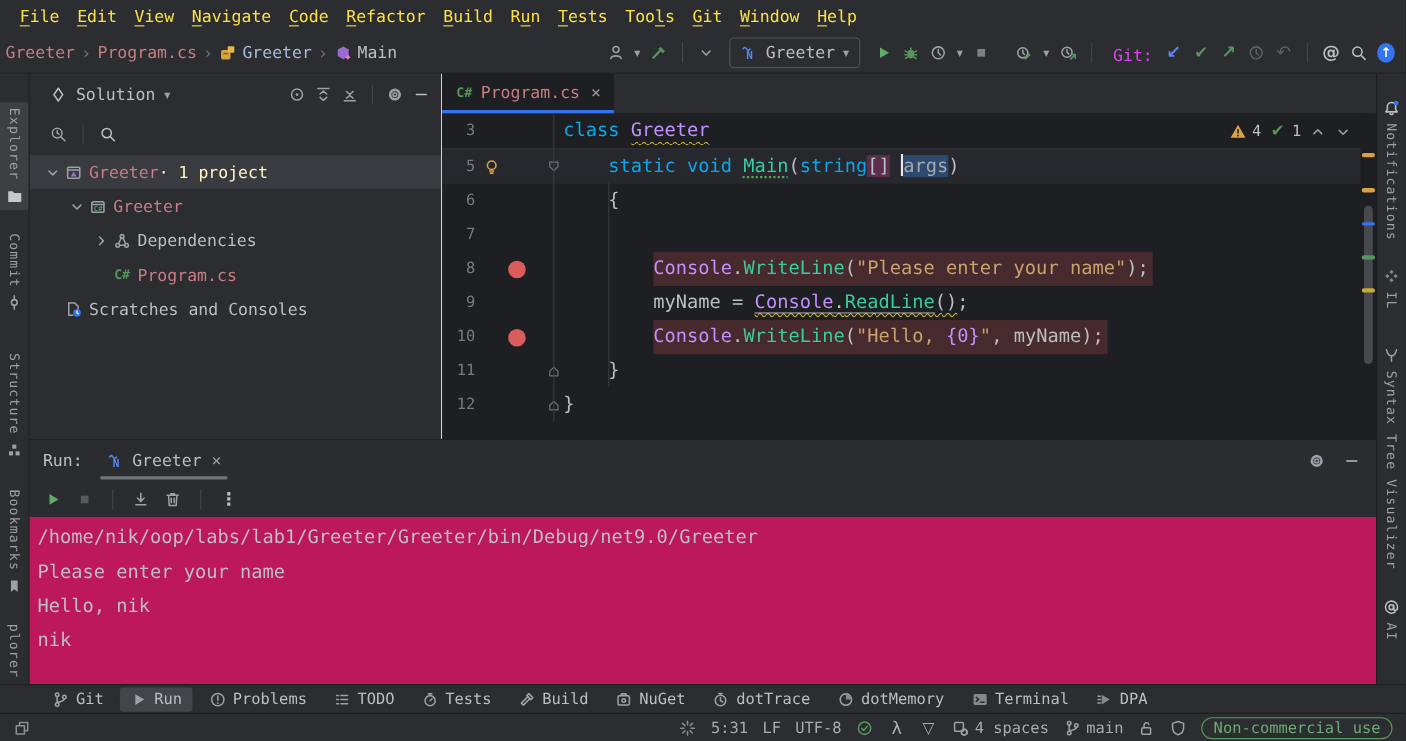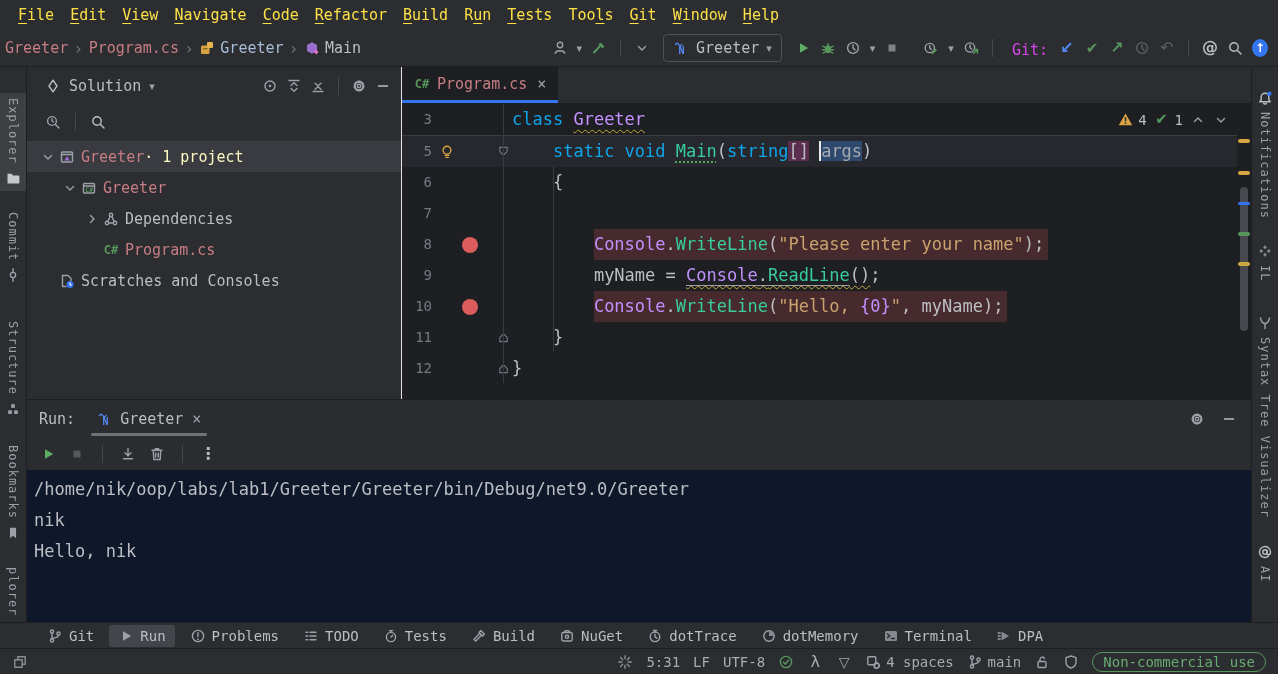--- a/index.html
+++ b/index.html
@@ -89,21 +89,21 @@
 
   
   .runpanel{flex:1;display:flex;flex-direction:column;background:#2a2c2f;min-height:0;}
   .runhead{height:37px;display:flex;align-items:center;padding-left:12px;flex:none;position:relative;}
   .run-title{color:#bcbec4;margin-right:14px;}
   .runtab{position:relative;display:flex;align-items:center;gap:7px;padding:0 8px;height:100%;}
   .runtab::after{content:"";position:absolute;left:2px;right:2px;bottom:1px;height:3px;border-radius:2px;background:#6f737a;}
   .runtab-close{color:#9da0a8;padding-left:2px;}
   .runhead-right{position:absolute;right:14px;top:0;height:100%;display:flex;align-items:center;gap:16px;}
   .runtools{height:33px;display:flex;align-items:center;gap:13px;padding-left:13px;flex:none;}
-  .console{flex:1;background:#0f172a;padding:4px 0 0 7px;font-size:17px;line-height:31px;overflow:hidden;}
+  .console{flex:1;background:#be185d;padding:4px 0 0 7px;font-size:17px;line-height:31px;overflow:hidden;}
   .console div{white-space:pre;color:#bcbec4;}
 
   
   .bottombar{position:absolute;left:0;right:0;top:622px;height:26px;border-top:1px solid #1e1f22;
              box-sizing:border-box;display:flex;align-items:center;padding-left:38px;gap:6px;font-size:14px;background:#2b2d30;}
   .bb-item{display:flex;align-items:center;gap:6px;padding:1px 9px;border-radius:3px;color:#bcbec4;height:22px;box-sizing:border-box;}
   .bb-item.sel{background:#43454a;}
 
   
   .statusbar{position:absolute;left:0;right:0;top:648px;height:26px;border-top:1px solid #1e1f22;
@@ -627,22 +627,23 @@
                 <path d="M6.7 7v4M9.3 7v4"></path>
               </svg>
             </span>
           <span class="sep-v"></span>
           <span class="ic">
               <span class="uni" style="color:#bcbec4;font-size:16px;font-weight:700;line-height:1">⋮</span>
             </span>
         </div>
         <div class="console" id="console">
             <div>/home/nik/oop/labs/lab1/Greeter/Greeter/bin/Debug/net9.0/Greeter</div>
+            <div>Please enter your name</div>
+            <div>Hello, nik</div>
             <div>nik</div>
-            <div>Hello, nik</div>
           </div>
       </div>
     </div>
 
     <div class="stripe right" id="stripeR">
         <div class="stripe-item" style="margin-top: 18px;">
           <span class="ic">
             <svg width="16" height="16" viewBox="0 0 16 16" fill="none" stroke="#bcbec4" stroke-width="1.4" stroke-linecap="round" stroke-linejoin="round">
               <path d="M8 3.2a3.8 3.8 0 0 1 3.8 3.8v2.7l1.4 2H2.8l1.4-2V7A3.8 3.8 0 0 1 8 3.2z"></path>
               <path d="M6.6 13.3c.4 1 2.4 1 2.8 0"></path>

